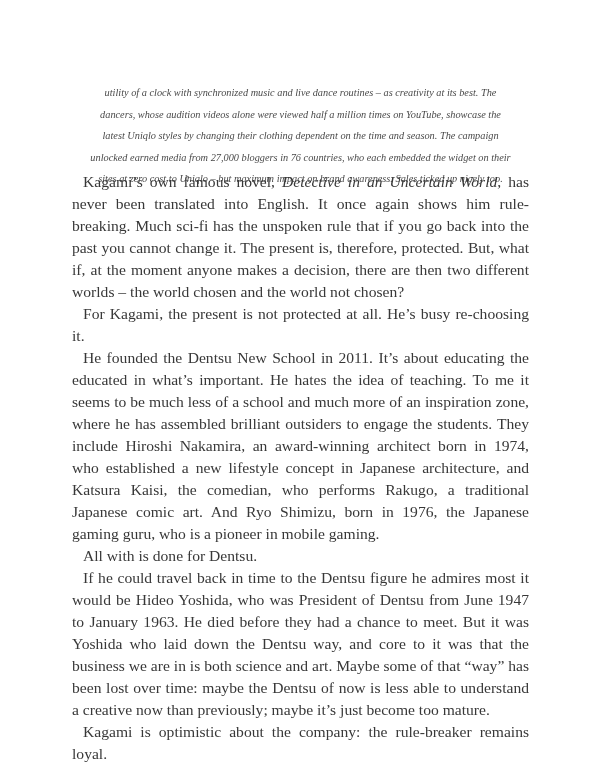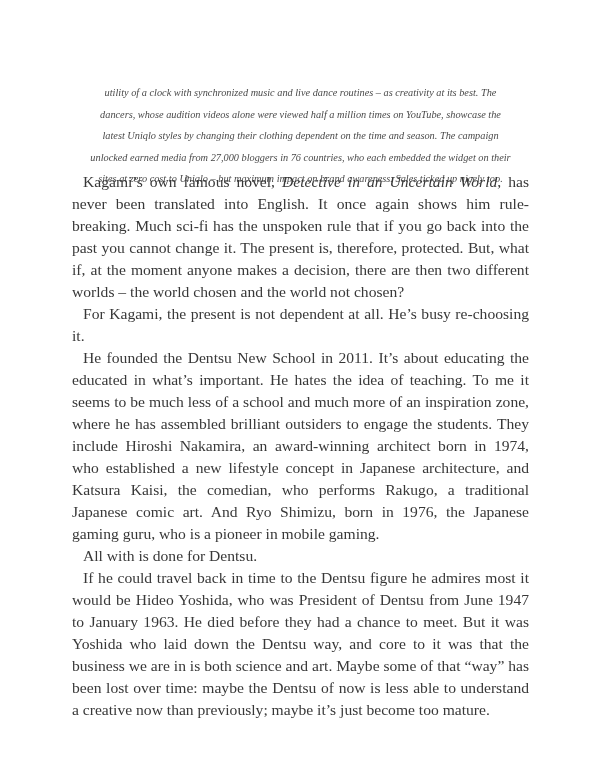--- a/index.html
+++ b/index.html
@@ -27,18 +27,19 @@
 </head>
 <body>
 
 <div class="page">
   <div class="caption">
     <p>utility of a clock with synchronized music and live dance routines – as creativity at its best. The dancers, whose audition videos alone were viewed half a million times on YouTube, showcase the latest Uniqlo styles by changing their clothing dependent on the time and season. The campaign unlocked earned media from 27,000 bloggers in 76 countries, who each embedded the widget on their sites at zero cost to Uniqlo – but maximum impact on brand awareness. Sales ticked up nicely too.</p>
   </div>
 
   <div class="body">
     <p class="first"><span>Kagami’s own famous novel, </span><em>Detective in an Uncertain World</em><span>, has never been translated into English. It once again shows him rule-breaking. Much sci-fi has the unspoken rule that if you go back into the past you cannot change it. The present is, therefore, protected. But, what if, at the moment anyone makes a decision, there are then two different worlds – the world chosen and the world not chosen?</span></p>
-    <p>For Kagami, the present is not dependent at all. He’s busy re-choosing it.</p>
+    <p>For Kagami, the present is not protected at all. He’s busy re-choosing it.</p>
     <p>He founded the Dentsu New School in 2011. It’s about educating the educated in what’s important. He hates the idea of teaching. To me it seems to be much less of a school and much more of an inspiration zone, where he has assembled brilliant outsiders to engage the students. They include Hiroshi Nakamira, an award-winning architect born in 1974, who established a new lifestyle concept in Japanese architecture, and Katsura Kaisi, the comedian, who performs Rakugo, a traditional Japanese comic art. And Ryo Shimizu, born in 1976, the Japanese gaming guru, who is a pioneer in mobile gaming.</p>
     <p>All with is done for Dentsu.</p>
     <p>If he could travel back in time to the Dentsu figure he admires most it would be Hideo Yoshida, who was President of Dentsu from June 1947 to January 1963. He died before they had a chance to meet. But it was Yoshida who laid down the Dentsu way, and core to it was that the business we are in is both science and art. Maybe some of that “way” has been lost over time: maybe the Dentsu of now is less able to understand a creative now than previously; maybe it’s just become too mature.</p>
+    <p>Kagami is optimistic about the company: the rule-breaker remains loyal.</p>
   </div>
 </div>
 
 </body></html>

